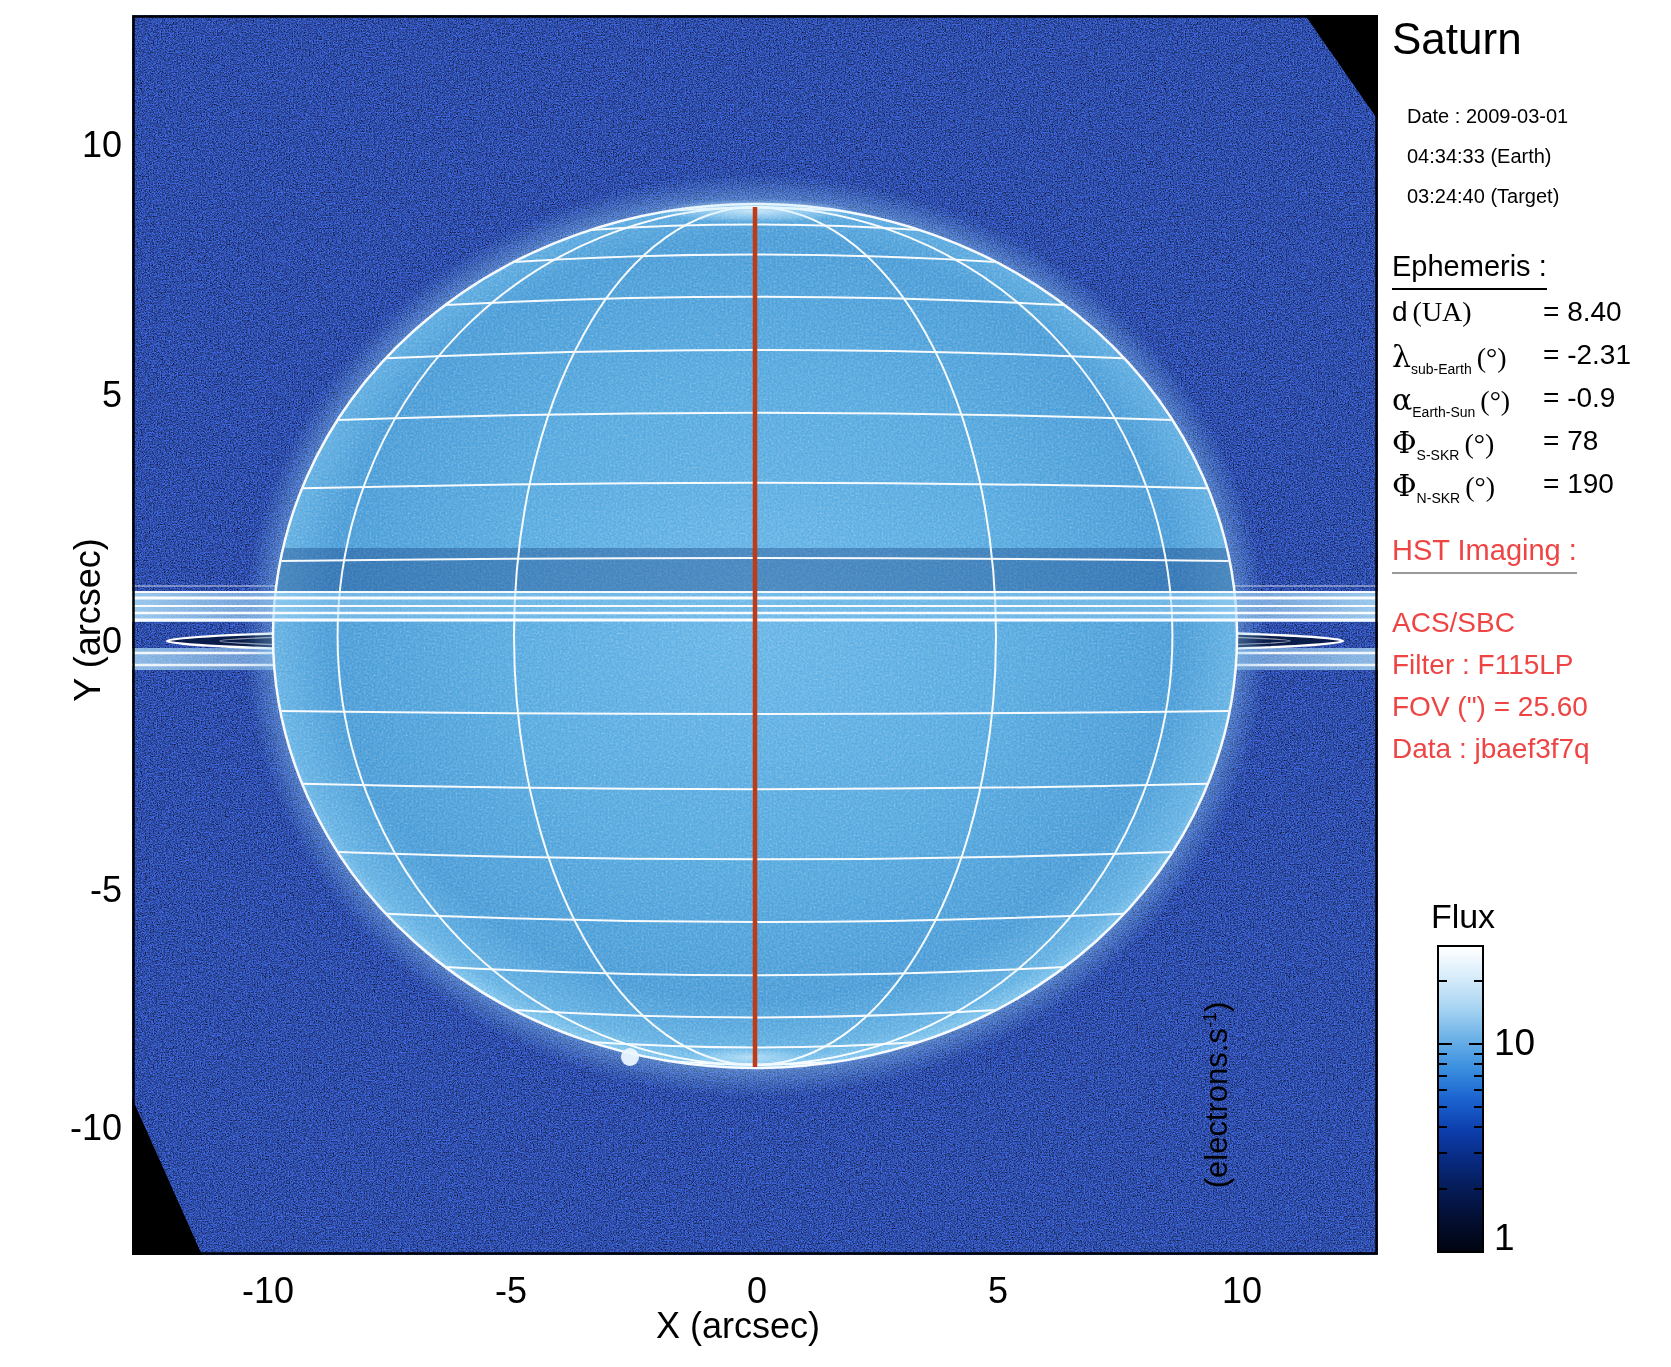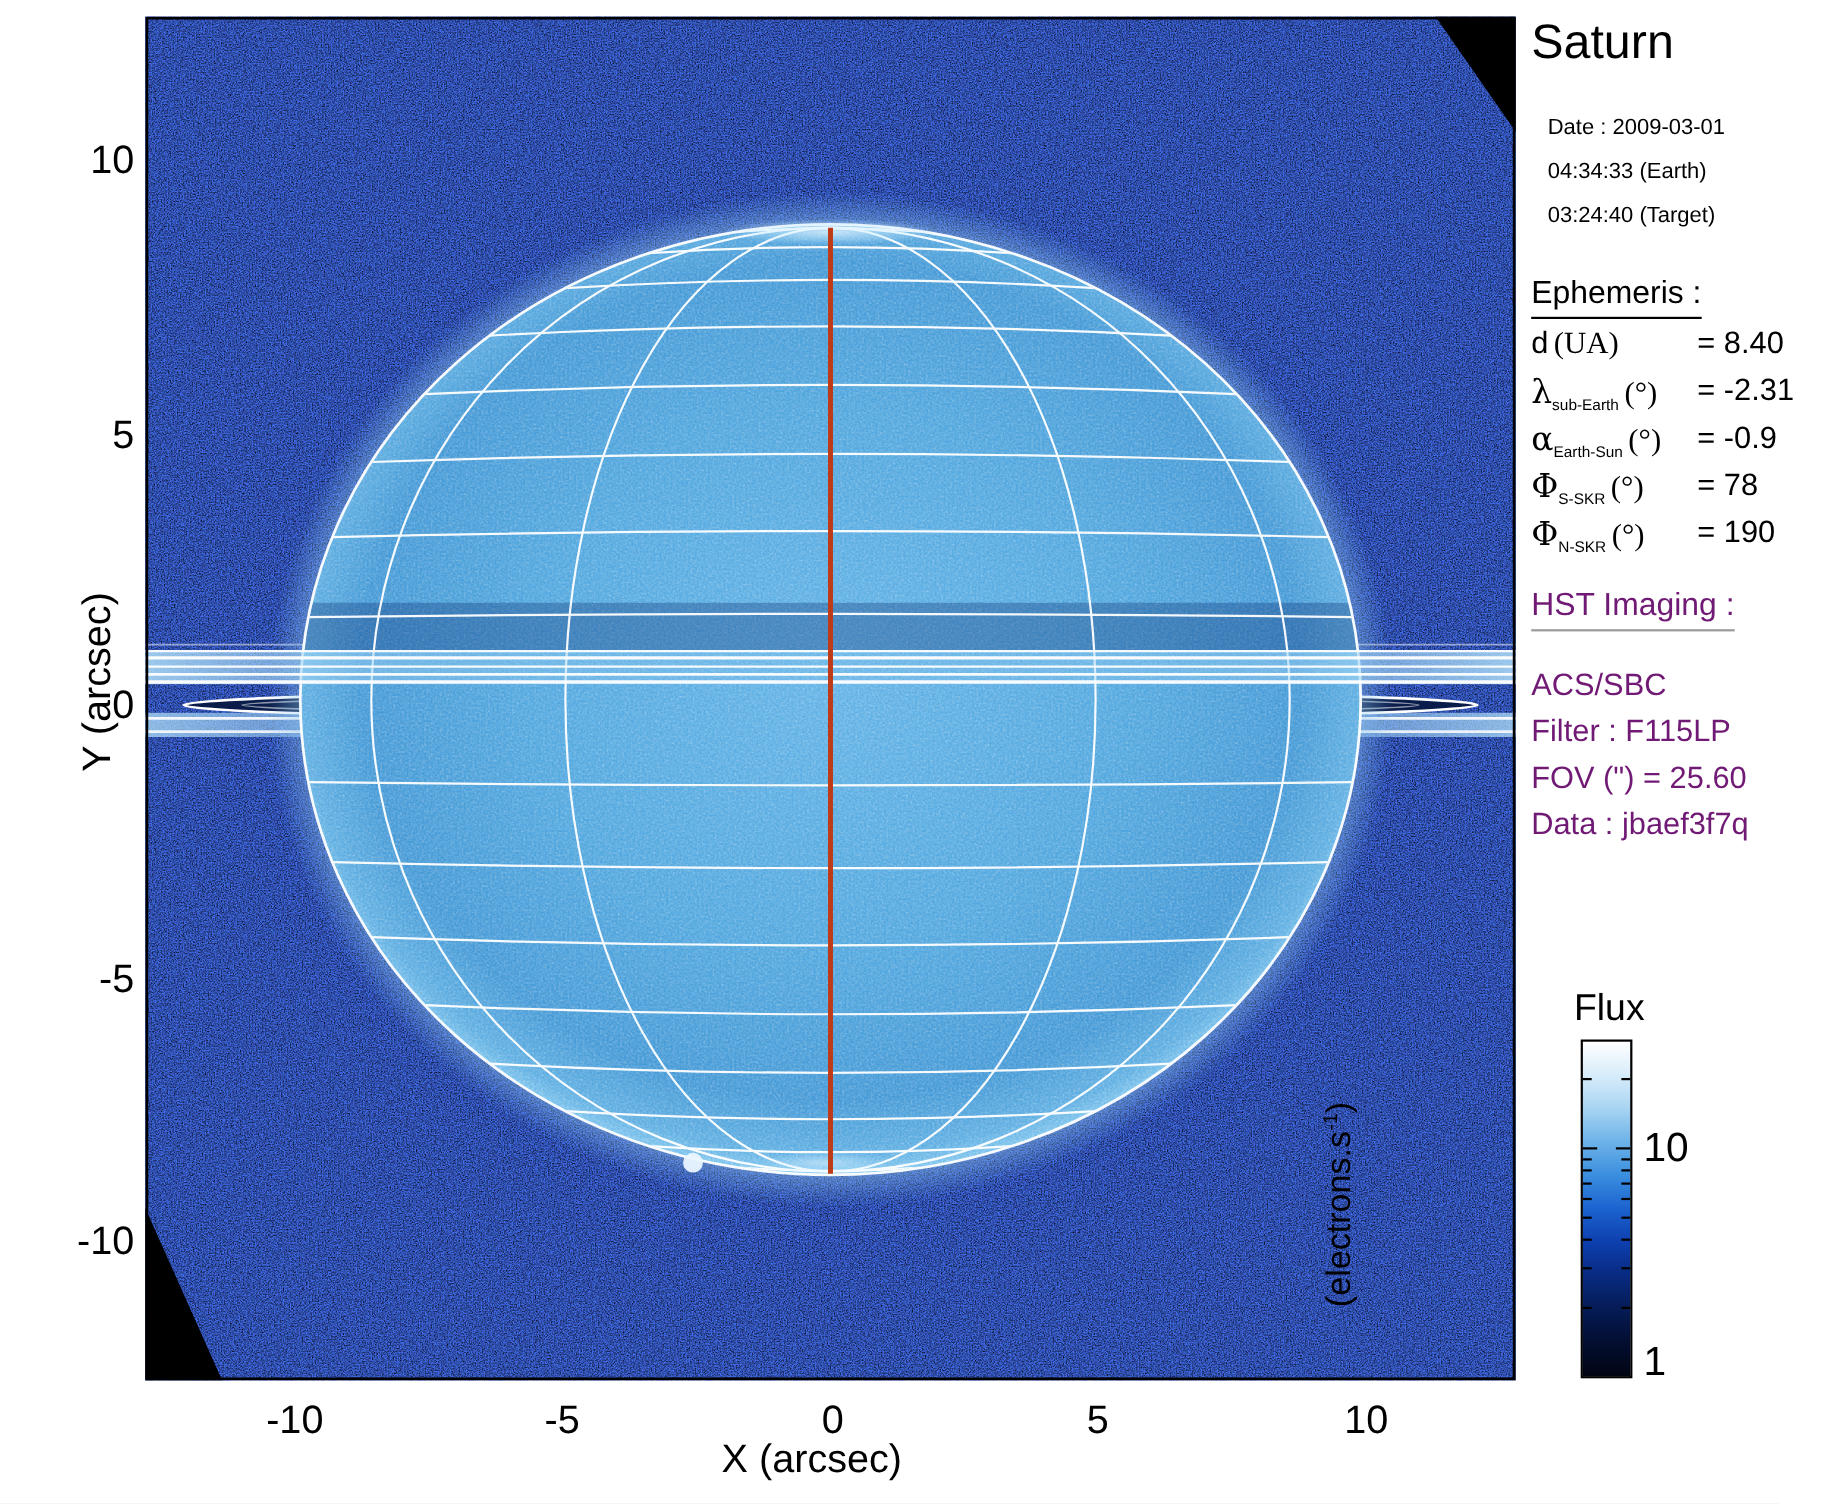--- a/index.html
+++ b/index.html
@@ -17,21 +17,21 @@
   .panel{position:absolute;left:1392px;top:0;width:279px;height:1367px;}
   .ttl{position:absolute;left:0;top:14px;font-size:44px;}
   .dateblock{position:absolute;left:15px;top:96px;font-size:20px;line-height:40px;}
   .eph-head{position:absolute;left:0;top:250px;font-size:29px;border-bottom:2px solid #000;padding-bottom:5px;}
   .eph-rows{position:absolute;left:0;top:296px;width:279px;}
   .eph-row{position:relative;height:43px;font-size:28px;white-space:nowrap;}
   .eph-sym{font-family:"DejaVu Serif",serif;font-size:30px;}
   .eph-row sub{font-size:14px;}
   .eph-unit{margin-left:5px;font-family:Liberation Serif, serif;}
   .eph-val{position:absolute;left:116px;top:0;margin-left:35px;}
-  .hst{color:#701a75;}
+  .hst{color:#ef4444;}
   .hst-head{position:absolute;left:0;top:534px;font-size:29px;border-bottom:2px solid #9a9a9a;padding-bottom:5px;}
   .hst-lines{position:absolute;left:0;top:580px;font-size:28px;line-height:42px;white-space:nowrap;margin-top:22px;}
   
   .flux-title{position:absolute;left:1408px;top:897px;width:110px;text-align:center;font-size:34px;}
   .cbar{position:absolute;left:1437px;top:945px;width:47px;height:308px;border:2px solid #000;box-sizing:border-box;}
   .cbar .tick{position:absolute;height:2px;background:#000;}
   .cb-lab{position:absolute;font-size:37px;line-height:42px;}
   .cb-unit{position:absolute;left:1312px;top:1095px;width:400px;text-align:center;font-size:31px;
            transform:translate(-50%,-50%) rotate(-90deg) translate(0,-95px);transform-origin:center;white-space:nowrap;}
   .cb-unit sup{font-size:18px;}

